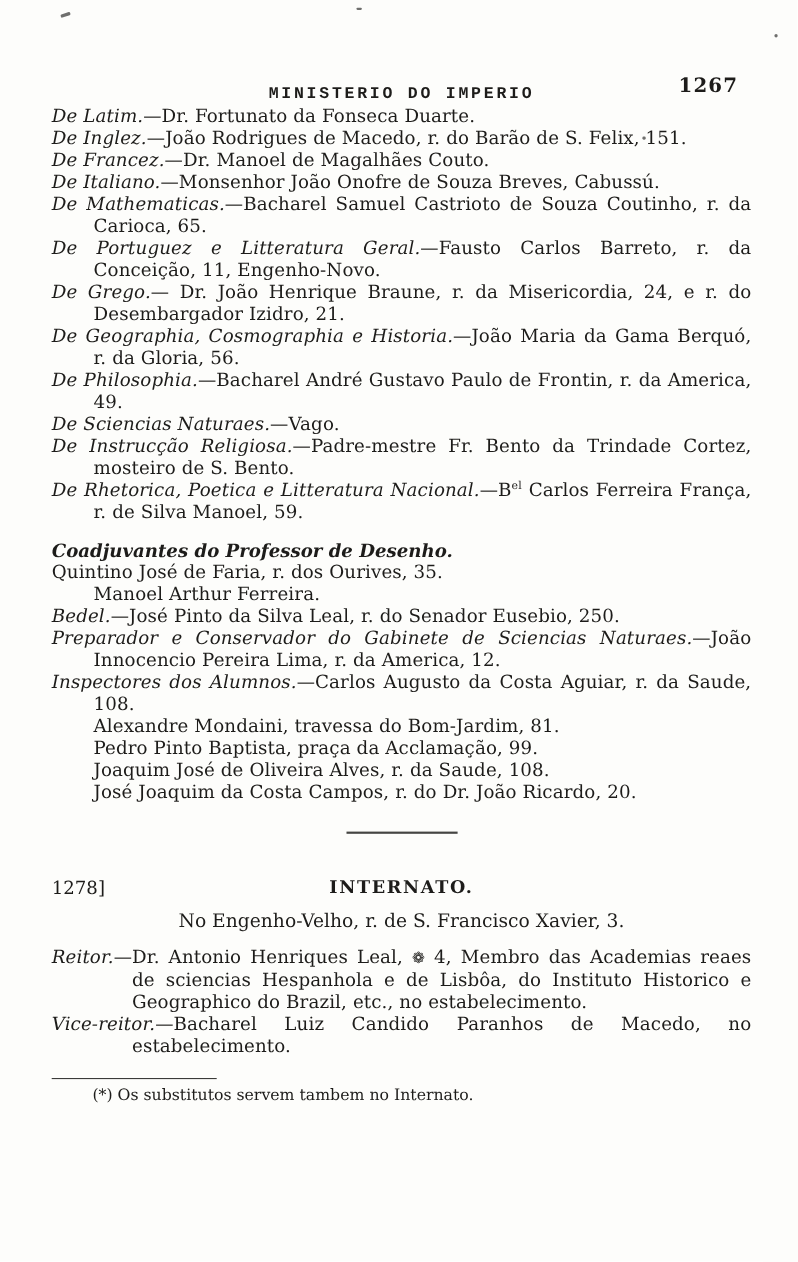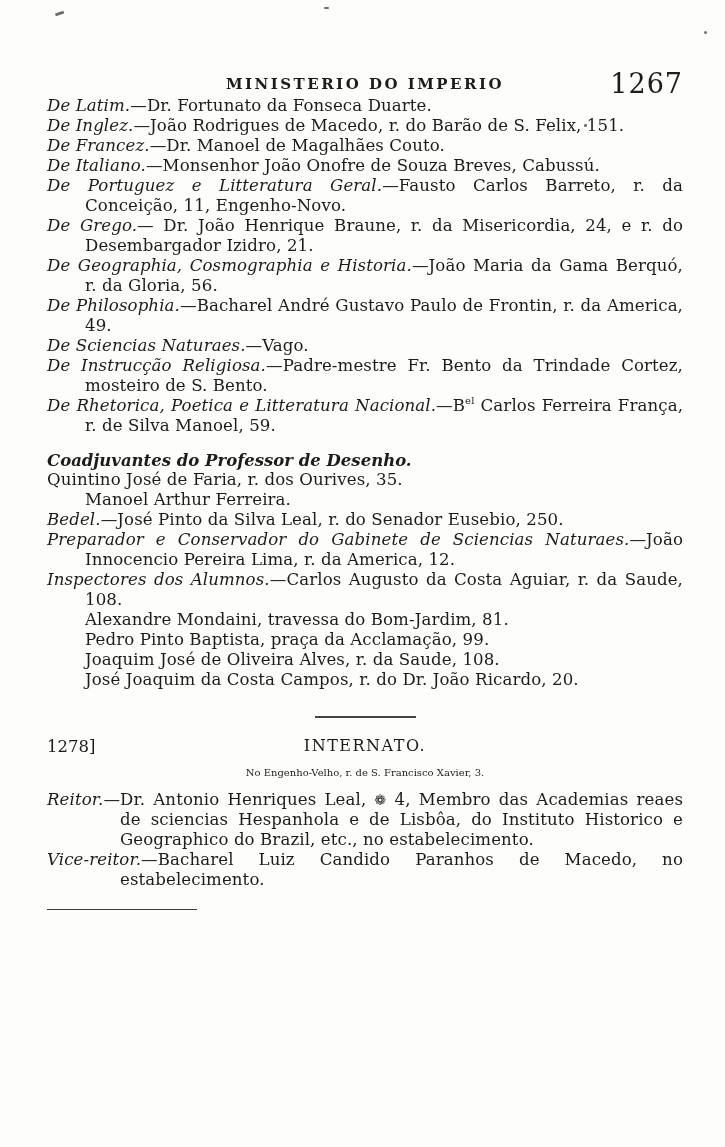--- a/index.html
+++ b/index.html
@@ -8,41 +8,41 @@
     width:725px;height:1147px;
     box-sizing:border-box;
     padding:74px 42px 0 47px;
     background:var(--paper,#fdfdfb);
     color:var(--ink,#1d1c1a);
     font-family:"DejaVu Serif","Liberation Serif",serif;
     overflow:hidden;
   }
   
   .running-head{position:relative;text-align:center;height:22px;}
-  .rh-title{font-weight:bold;font-size:15px;letter-spacing:2.5px;}
-  .rh-page{position:absolute;right:0;top:-6px;font-weight:normal;font-size:27px;letter-spacing:1px;}
+  .rh-title{font-weight:bold;font-size:15px;letter-spacing:2.5px;font-family:Liberation Mono, monospace;}
+  .rh-page{position:absolute;right:12px;top:-6px;font-weight:bold;font-size:18px;letter-spacing:1px;}
   
   .sec-head{margin:13px 0 0;text-align:center;font-size:17px;font-weight:bold;font-style:italic;}
   .sec-head .mark{font-style:normal;font-weight:normal;font-size:14px;margin-left:7px;}
   
   .entries{font-size:16.6px;line-height:20px;letter-spacing:0.1px;}
   .entry{margin:0;text-align:justify;padding-left:38px;text-indent:-38px;}
   .entry.indent{text-indent:0;}
   .lbl{font-style:italic;}
   .entry sup{font-size:10px;line-height:0;}
   .medal{font-family:"DejaVu Sans",sans-serif;font-size:14px;}
   
   .sub-head{margin:15px 0 0;font-size:16.5px;font-weight:bold;font-style:italic;}
   
   .divider{width:101px;height:0;border-top:2px solid #454543;margin:26px auto 0;}
   
-  .internato-head{position:relative;margin-top:18px;text-align:center;}
-  .int-title{font-weight:normal;font-size:16px;letter-spacing:1.5px;}
+  .internato-head{position:relative;margin-top:39px;text-align:center;}
+  .int-title{font-weight:bold;font-size:16px;letter-spacing:1.5px;}
   .margin-ref{position:absolute;left:0;top:1px;font-size:16.5px;letter-spacing:0;}
-  .int-sub{margin-top:12px;text-align:center;font-size:10px;}
+  .int-sub{margin-top:12px;text-align:center;font-size:17px;}
   .entries.deep{margin-top:12px;}
   .entries.deep .entry{padding-left:73px;text-indent:-73px;}
   
   .footnote-rule{width:150px;height:0;border-top:1.5px solid #3b3b39;margin:19px 0 7px;}
   .footnote{font-size:14.3px;padding-left:37px;}
   
   .speck{position:absolute;background:#6f6f6d;}
   .s1{left:55px;top:12px;width:9px;height:2.5px;transform:rotate(-18deg);border-radius:1px;}
   .s2{left:324px;top:7px;width:5px;height:2px;border-radius:1px;}
   .s3{left:584px;top:124px;width:2.5px;height:2.5px;border-radius:50%;}
@@ -62,20 +62,21 @@
     <span class="rh-title">MINISTERIO DO IMPERIO</span>
     <span class="rh-page">1267</span>
   </div>
 
 
   <div class="entries">
       <p class="entry"><span class="lbl">De Latim.</span>—Dr. Fortunato da Fonseca Duarte.</p>
       <p class="entry"><span class="lbl">De Inglez.</span>—João Rodrigues de Macedo, r. do Barão de S. Felix, 151.</p>
       <p class="entry"><span class="lbl">De Francez.</span>—Dr. Manoel de Magalhães Couto.</p>
       <p class="entry"><span class="lbl">De Italiano.</span>—Monsenhor João Onofre de Souza Breves, Cabussú.</p>
+      <p class="entry"><span class="lbl">De Mathematicas.</span>—Bacharel Samuel Castrioto de Souza Coutinho, r. da Carioca, 65.</p>
       <p class="entry"><span class="lbl">De Portuguez e Litteratura Geral.</span>—Fausto Carlos Barreto, r. da Conceição, 11, Engenho-Novo.</p>
       <p class="entry"><span class="lbl">De Grego.</span>— Dr. João Henrique Braune, r. da Misericordia, 24, e r. do Desembargador Izidro, 21.</p>
       <p class="entry"><span class="lbl">De Geographia, Cosmographia e Historia.</span>—João Maria da Gama Berquó, r. da Gloria, 56.</p>
       <p class="entry"><span class="lbl">De Philosophia.</span>—Bacharel André Gustavo Paulo de Frontin, r. da America, 49.</p>
       <p class="entry"><span class="lbl">De Sciencias Naturaes.</span>—Vago.</p>
       <p class="entry"><span class="lbl">De Instrucção Religiosa.</span>—Padre-mestre Fr. Bento da Trindade Cortez, mosteiro de S. Bento.</p>
       <p class="entry"><span class="lbl">De Rhetorica, Poetica e Litteratura Nacional.</span>—B<sup>el</sup> Carlos Ferreira França, r. de Silva Manoel, 59.</p>
     </div>
 
   <h3 class="sub-head">Coadjuvantes do Professor de Desenho.</h3>
@@ -100,14 +101,15 @@
   </div>
 
   <div class="int-sub">No Engenho-Velho, r. de S. Francisco Xavier, 3.</div>
 
   <div class="entries deep">
       <p class="entry"><span class="lbl">Reitor.</span>—Dr. Antonio Henriques Leal, <span class="medal">❁</span> 4, Membro das Academias reaes de sciencias Hespanhola e de Lisbôa, do Instituto Historico e Geographico do Brazil, etc., no estabelecimento.</p>
       <p class="entry"><span class="lbl">Vice-reitor.</span>—Bacharel Luiz Candido Paranhos de Macedo, no estabelecimento.</p>
     </div>
 
   <div class="footnote-rule"></div>
+  <div class="footnote">(*) Os substitutos servem tambem no Internato.</div>
 
 </div>
 
 </body></html>

